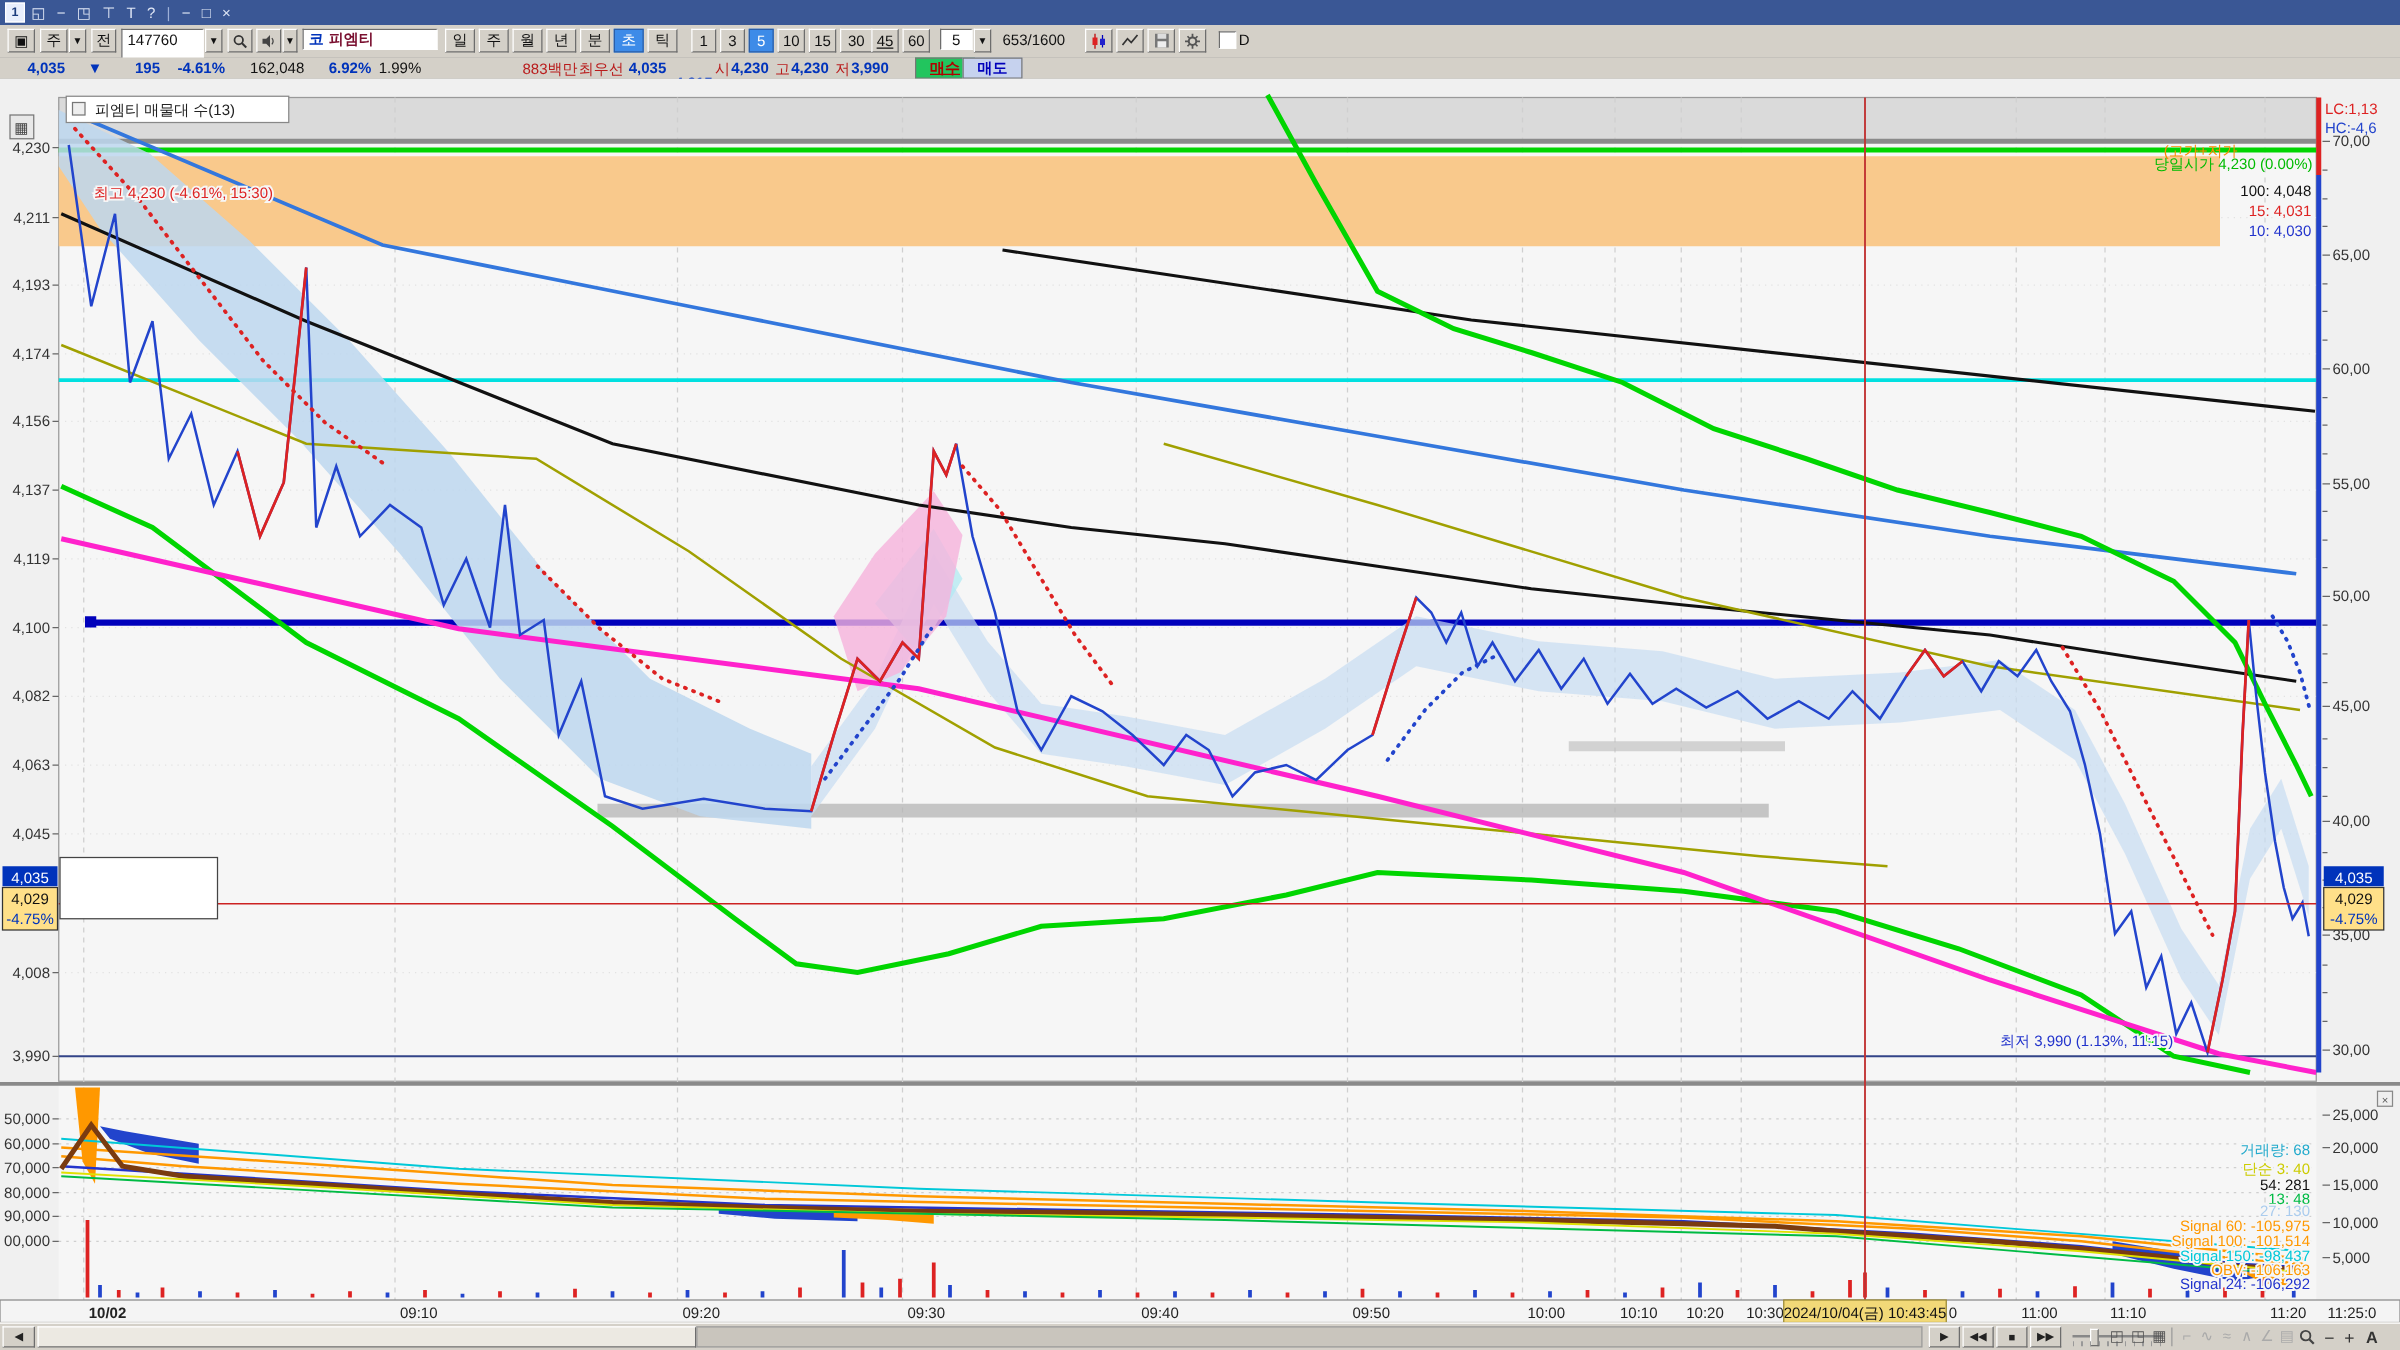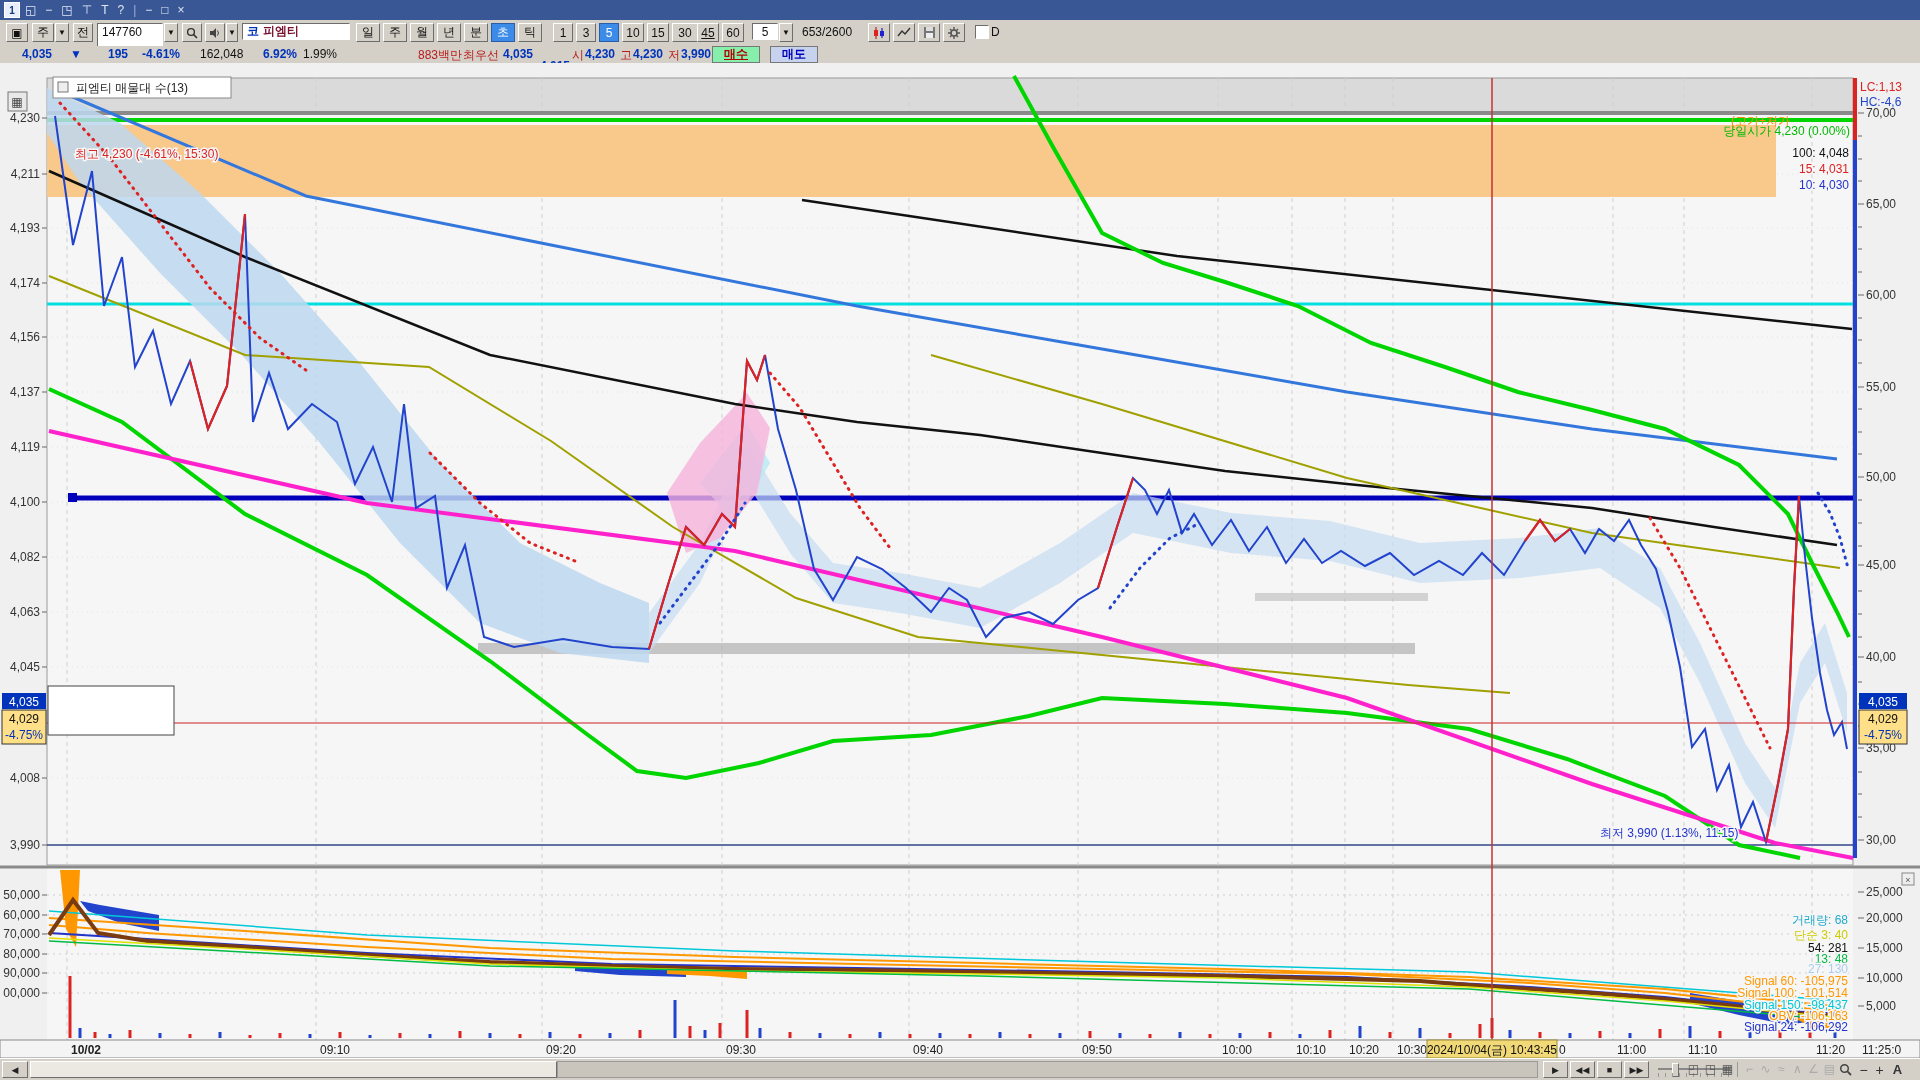--- a/index.html
+++ b/index.html
@@ -96,21 +96,21 @@
     <div class="tb" style="left:553px;width:20px;">1</div>
     <div class="tb" style="left:576px;width:20px;">3</div>
     <div class="tb sel" style="left:599px;width:20px;">5</div>
     <div class="tb" style="left:622px;width:22px;">10</div>
     <div class="tb" style="left:647px;width:22px;">15</div>
     <div class="tb" style="left:672px;width:26px;">30</div>
     <div class="tb" style="left:697px;width:22px;text-decoration:underline;">45</div>
     <div class="tb" style="left:722px;width:22px;">60</div>
     <div class="sunken" style="position:absolute;left:752px;top:3px;width:26px;height:17px;text-align:center;box-sizing:border-box;padding-top:1px;">5</div>
     <div class="tb" style="left:779px;width:14px;font-size:8px;">▼</div>
-    <div style="position:absolute;left:802px;top:5px;">653/2600</div>
+    <div style="position:absolute;left:802px;top:5px;">653/1600</div>
     <div class="tb" style="left:868px;width:22px;">
       <svg width="14" height="14" viewBox="0 0 14 14">
           <line x1="4" y1="1" x2="4" y2="13" stroke="#b00" stroke-width="1"></line>
           <rect x="2" y="4" width="4" height="6" fill="#d22"></rect>
           <line x1="10" y1="2" x2="10" y2="12" stroke="#00b" stroke-width="1"></line>
           <rect x="8" y="5" width="4" height="5" fill="#22c"></rect>
         </svg>
     </div>
     <div class="tb" style="left:893px;width:22px;">
       <svg width="14" height="14" viewBox="0 0 14 14">
@@ -145,21 +145,21 @@
     <span class="lab" style="left:418px;">883백만</span>
     <span class="lab" style="left:463px;">최우선</span>
     <span class="v-blue" style="left:503px;">4,035</span>
     <span class="v-blue" style="left:540px;margin-top:12px;">4,015</span>
     <span class="lab" style="left:572px;">시</span>
     <span class="v-blue" style="left:585px;">4,230</span>
     <span class="lab" style="left:620px;">고</span>
     <span class="v-blue" style="left:633px;">4,230</span>
     <span class="lab" style="left:668px;">저</span>
     <span class="v-blue" style="left:681px;">3,990</span>
-    <div class="ordbtn" style="left:712px;background:#86efac;color:#b00000;text-decoration:underline;">매수</div>
+    <div class="ordbtn" style="left:732px;background:#22c55e;color:#b00000;text-decoration:underline;">매수</div>
     <div class="ordbtn" style="left:770px;background:#c6d2ee;color:#0000bb;">매도</div>
   </div>
 
   <div class="chartarea">
   <svg width="1920" height="995" viewBox="0 0 1920 995">
 
     <rect x="0" y="0" width="1920" height="995" fill="#f0f0f0"></rect>
     <rect x="47" y="15" width="1806" height="962" fill="#f6f6f6"></rect>
     <rect x="47" y="15" width="1806" height="35" fill="#dadada"></rect>
     <rect x="47" y="15" width="1806" height="787" fill="none" stroke="#999"></rect>

